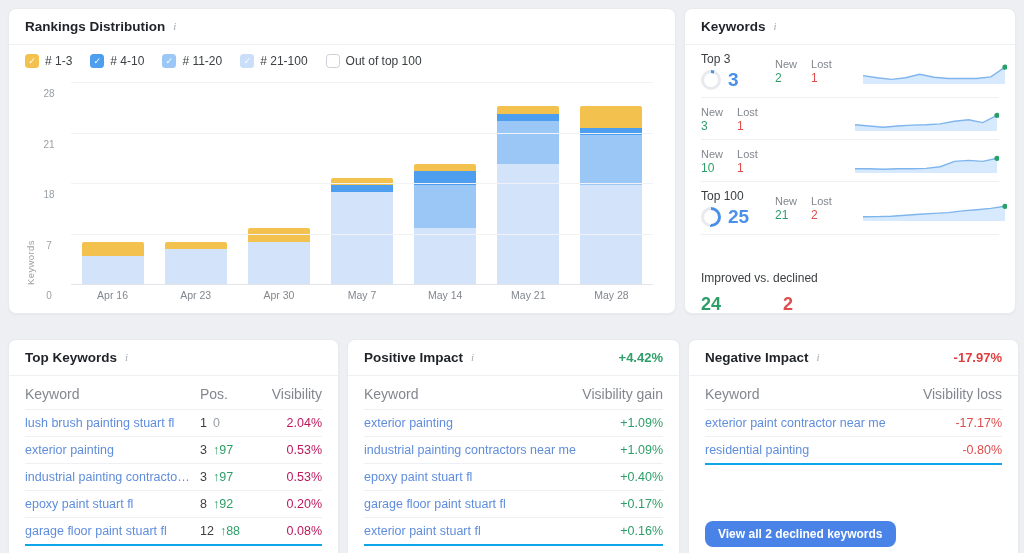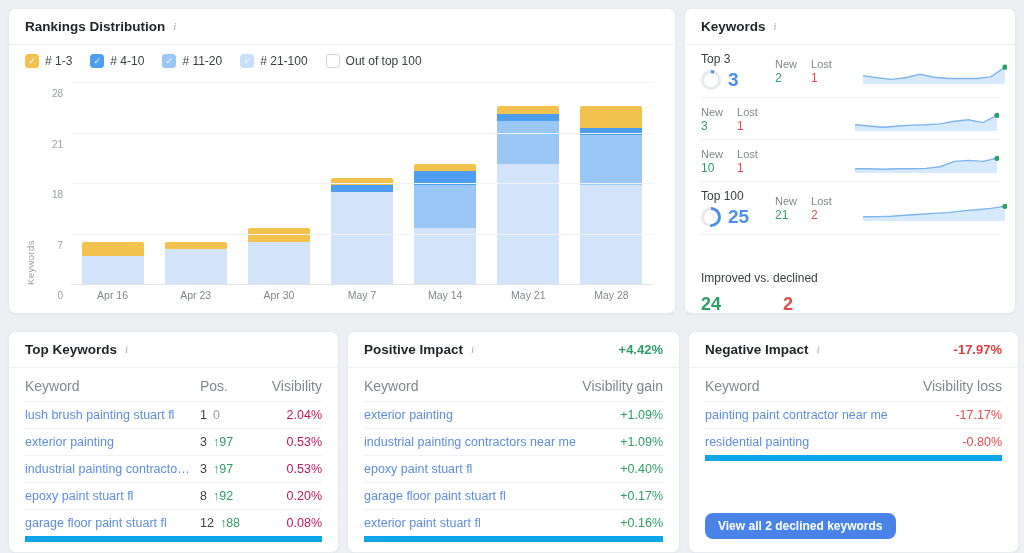--- a/index.html
+++ b/index.html
@@ -4,21 +4,21 @@
 <style>
   * { margin:0; padding:0; box-sizing:border-box; }
   html,body { width:1024px; height:553px; }
   body {
     font-family:"Liberation Sans", sans-serif;
     background:#edeff3;
     color:#23272d;
     padding:8px;
     overflow:hidden;
   }
-  .top-row { display:grid; grid-template-columns:668px 1fr; gap:8px; margin-bottom:17px; }
+  .top-row { display:grid; grid-template-columns:668px 1fr; gap:8px; margin-bottom:25px; }
   .bottom-row { display:grid; grid-template-columns:331px 333px 331px; gap:8px; }
   .panel {
     background:#fff;
     border:1px solid #e9ebef;
     border-radius:8px;
     box-shadow:0 1px 2px rgba(20,30,40,.04);
     display:flex; flex-direction:column;
     overflow:hidden;
   }
   .panel.tall { height:306px; }
@@ -55,21 +55,21 @@
   .y-axis-title {
     position:absolute; left:0; top:0; bottom:28px;
     display:flex; align-items:center;
     writing-mode:vertical-rl; transform:rotate(180deg);
     font-size:9.5px; color:#9aa0a6; letter-spacing:.4px;
   }
   .plot { position:absolute; left:46px; right:6px; top:8px; bottom:28px; }
   .gridline { position:absolute; left:0; right:0; height:1px; background:#f0f2f6; }
   .gridline.base { background:#e2e6eb; }
   .tick-label {
-    position:absolute; left:-36px; width:28px; text-align:right;
+    position:absolute; left:-36px; width:28px; text-align:center;
     font-size:10px; color:#9aa0a6; transform:translateY(6px);
   }
   .bars { position:absolute; inset:0; display:flex; align-items:flex-end; }
   .bar-col { flex:1; display:flex; justify-content:center; align-items:flex-end; height:100%; }
   .bar { width:62px; display:flex; flex-direction:column; justify-content:flex-end; }
   .bar-seg { width:100%; }
   .x-labels { position:absolute; left:46px; right:6px; bottom:12px; display:flex; }
   .x-label { flex:1; text-align:center; font-size:10.5px; color:#82878e; }
 
   
@@ -94,21 +94,21 @@
   .improved-line { display:flex; align-items:flex-end; gap:8px; }
   .improved-num { font-size:18px; font-weight:bold; line-height:1; }
   .semi { width:46px; height:23px; overflow:hidden; position:relative; }
   .semi-arc { width:46px; height:46px; border-radius:50%; }
   .semi-hole { position:absolute; left:10px; top:10px; width:26px; height:26px; border-radius:50%; background:#fff; }
 
   
   .tbl { margin:0 16px; flex:0 0 auto; }
   .t-head { display:flex; align-items:center; padding:10px 0 7px; font-size:14px; color:#82878e;justify-content:flex-end; }
   .t-row { display:flex; align-items:center; padding:6px 0; border-top:1px solid #eef0f3; font-size:12.5px; }
-  .t-rows .t-row:last-child { border-bottom:6px solid #0ea5e9; }
+  .t-rows .t-row:last-child { border-bottom:2px solid #0ea5e9; }
   .t-kw { flex:1; color:#5f8ddd; text-decoration:none; cursor:pointer; white-space:nowrap; overflow:hidden; text-overflow:ellipsis; padding-right:8px; }
   .col-pos { width:58px; flex:0 0 auto; }
   .col-vis { width:64px; flex:0 0 auto; text-align:right; }
   .col-val { flex:0 0 auto; text-align:right; }
   .pos-n { color:#3c4043; }
   .pos-diff { margin-left:6px; }
   .pos-diff.gray { color:#9aa0a6; }
   .t-vis { color:#be185d; }
   .btn-area { margin-top:auto; padding:12px 16px 13px; flex:0 0 auto; }
   .view-btn {
@@ -438,21 +438,21 @@
       <span class="info-i">i</span>
       <span class="hdr-total red">-17.97%</span>
     </div>
     <div class="tbl">
       <div class="t-head">
         <span class="t-kw" style="color:#82878e">Keyword</span>
         <span class="col-val">Visibility loss</span>
       </div>
       <div class="t-rows" id="ni-rows">
           <div class="t-row">
-    <a class="t-kw">painting paint contractor near me</a>
+    <a class="t-kw">exterior paint contractor near me</a>
     <span class="col-val red">-17.17%</span>
   </div>
           <div class="t-row">
     <a class="t-kw">residential painting</a>
     <span class="col-val red">-0.80%</span>
   </div>
         </div>
     </div>
     <div class="btn-area">
       <button class="view-btn">View all 2 declined keywords</button>

